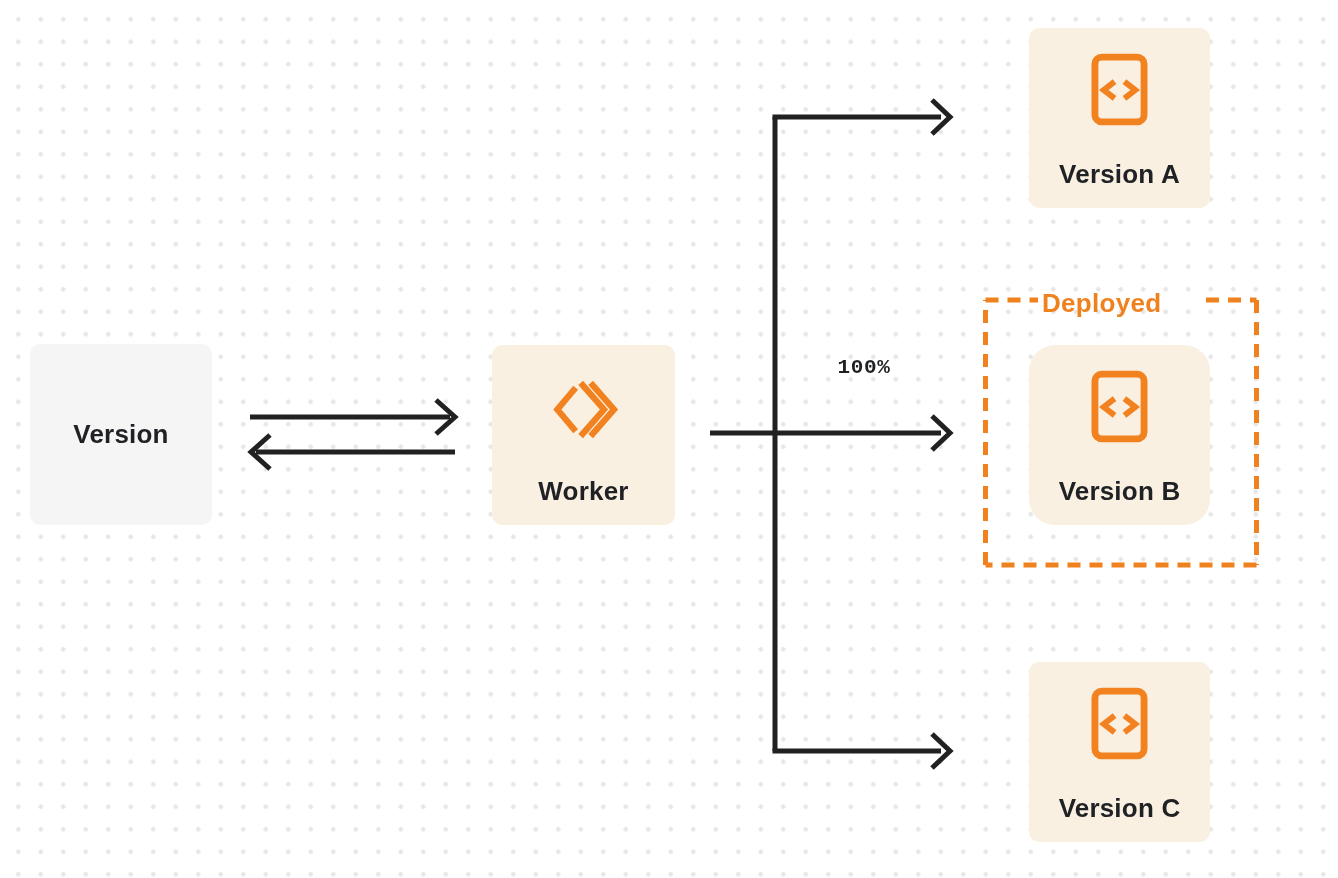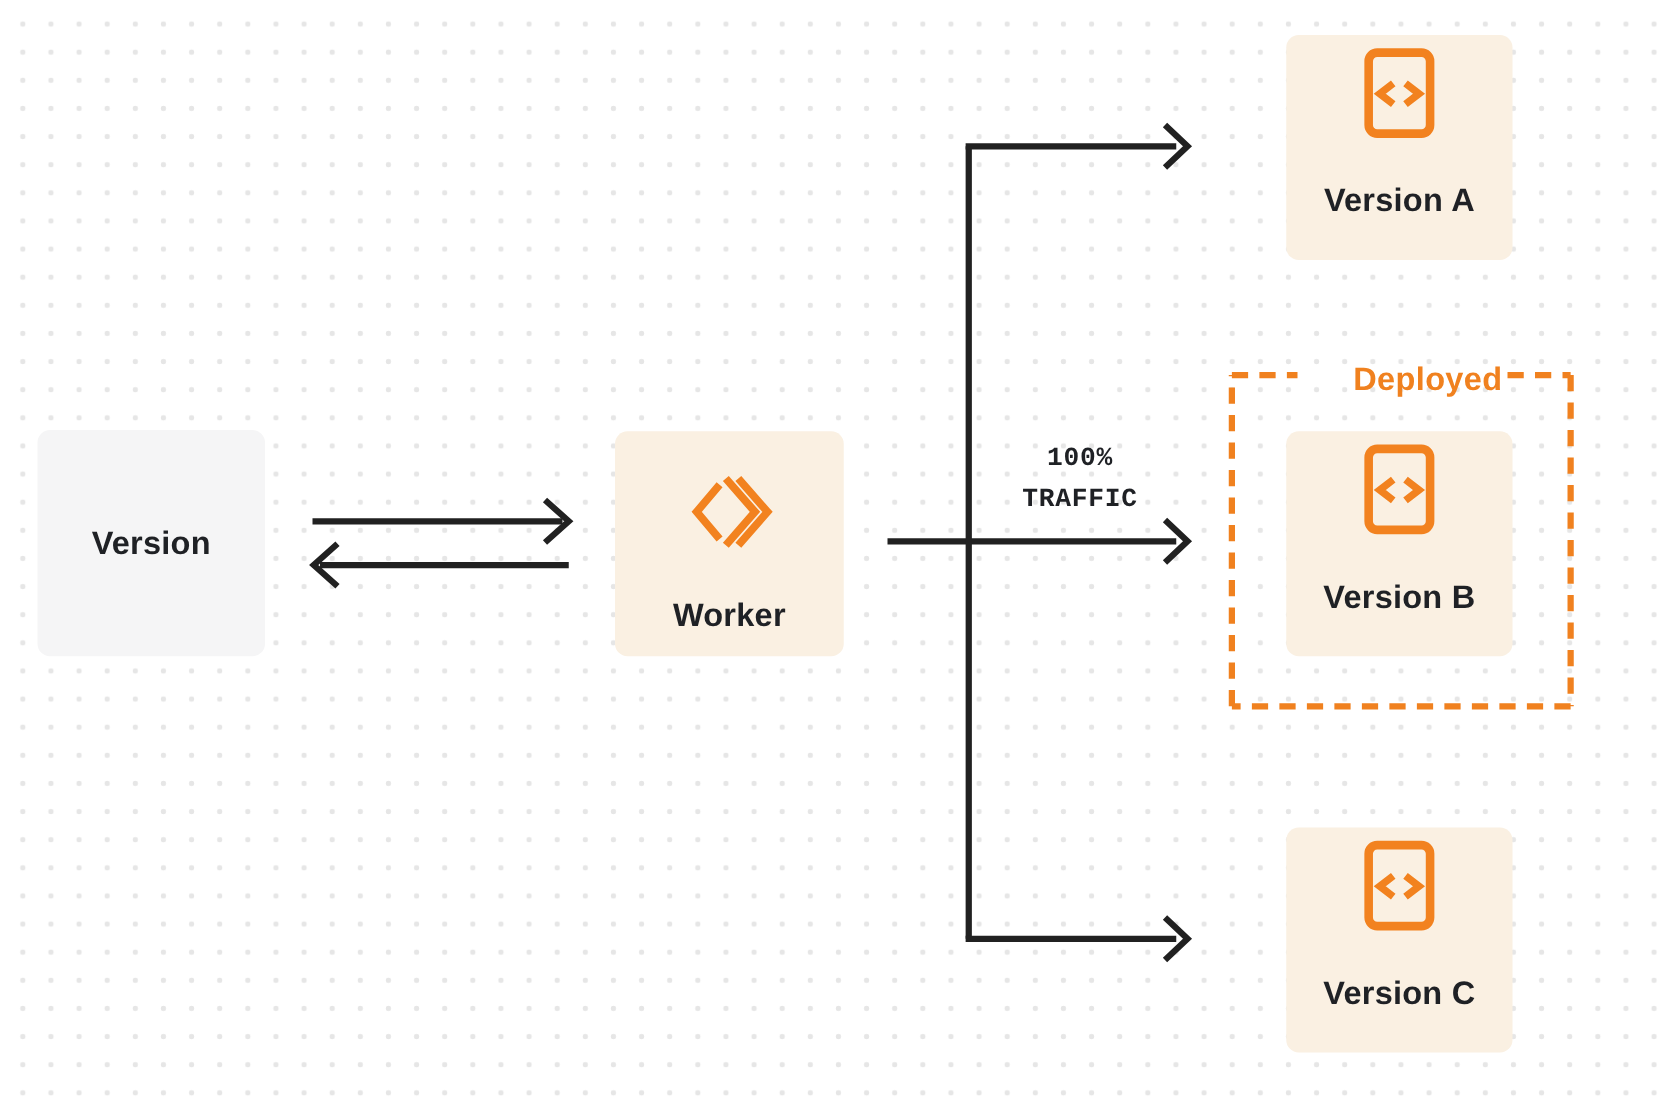--- a/index.html
+++ b/index.html
@@ -48,40 +48,40 @@
     width: 183px; height: 180px;
     justify-content: flex-start;
     padding-top: 31px;
   }
   .worker-node .node-label { margin-top: 29px; }
 
   .version-node {
     width: 181px; height: 180px;
     left: 1029px;
     justify-content: flex-start;
-    padding-top: 10px;
+    padding-top: 25px;
   }
   .version-node .node-label { margin-top: 29px; }
   .version-a { top: 28px; }
-  .version-b { top: 345px; }
+  .version-b { top: 345px; border-radius: 26px; }
   .version-c { top: 662px; }
 
   .arrows-layer, .deployed-border {
     position: absolute;
     pointer-events: none;
   }
   .arrows-layer { left: 0; top: 0; }
 
   .deployed-border { left: 982px; top: 296px; }
 
   .deployed-label {
     position: absolute;
     left: 1042px; top: 288px;
     width: 160px;
-    text-align: right;
+    text-align: left;
     font-size: 26px;
     font-weight: bold;
     color: #f0811f;
     letter-spacing: 0.3px;
   }
 
   .traffic-label {
     position: absolute;
     left: 789px; top: 351px;
     width: 150px;
@@ -127,21 +127,20 @@
         <polyline points="32,14 10,40 32,66"></polyline>
         <polyline points="38,8 66,40 38,72"></polyline>
         <polyline points="50,8 78,40 50,72"></polyline>
       </svg>
     </span>
     <div class="node-label">Worker</div>
   </div>
 
   <div class="traffic-label">
     <span class="line">100%</span>
-    <span class="line">TRAFFIC</span>
   </div>
 
   <svg class="deployed-border" width="278" height="274" viewBox="0 0 278 274" fill="none" stroke="#f0811f" stroke-width="5" stroke-dasharray="13 9">
     <path d="M 3.5 4 H 56"></path>
     <path d="M 224 4 H 274.5"></path>
     <path d="M 274.5 4 V 269"></path>
     <path d="M 274.5 269 H 3.5"></path>
     <path d="M 3.5 269 V 4"></path>
   </svg>
   <div class="deployed-label">Deployed</div>

